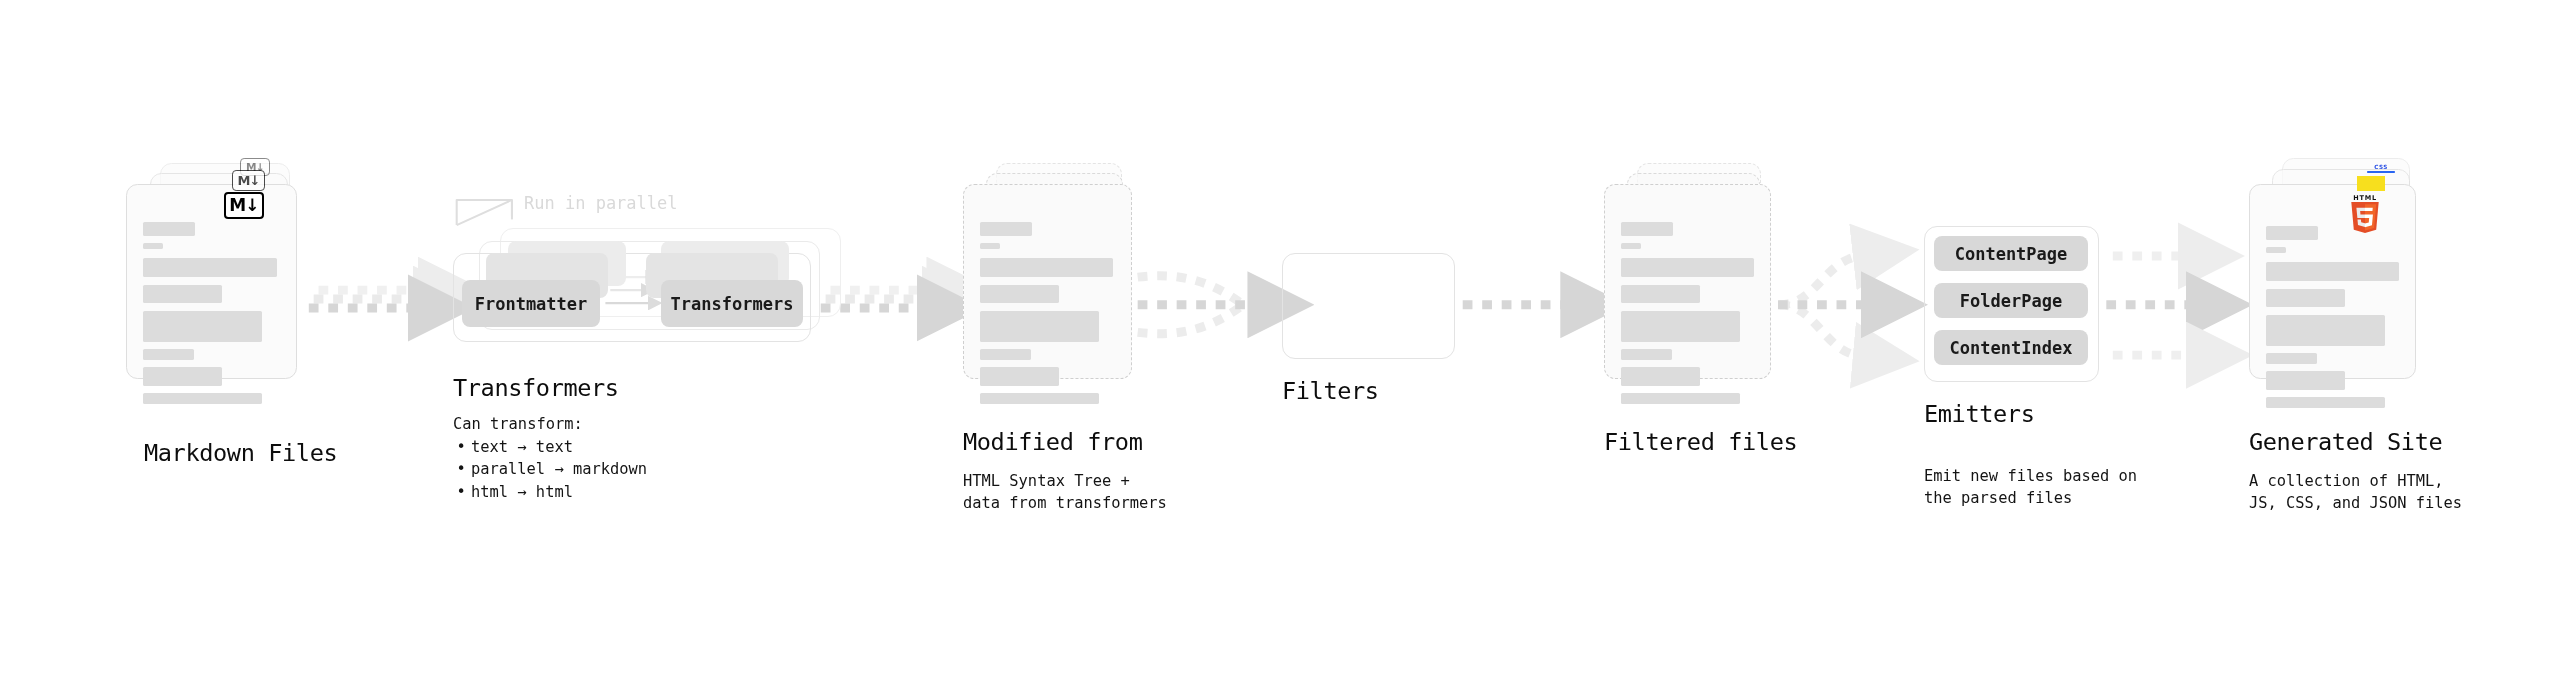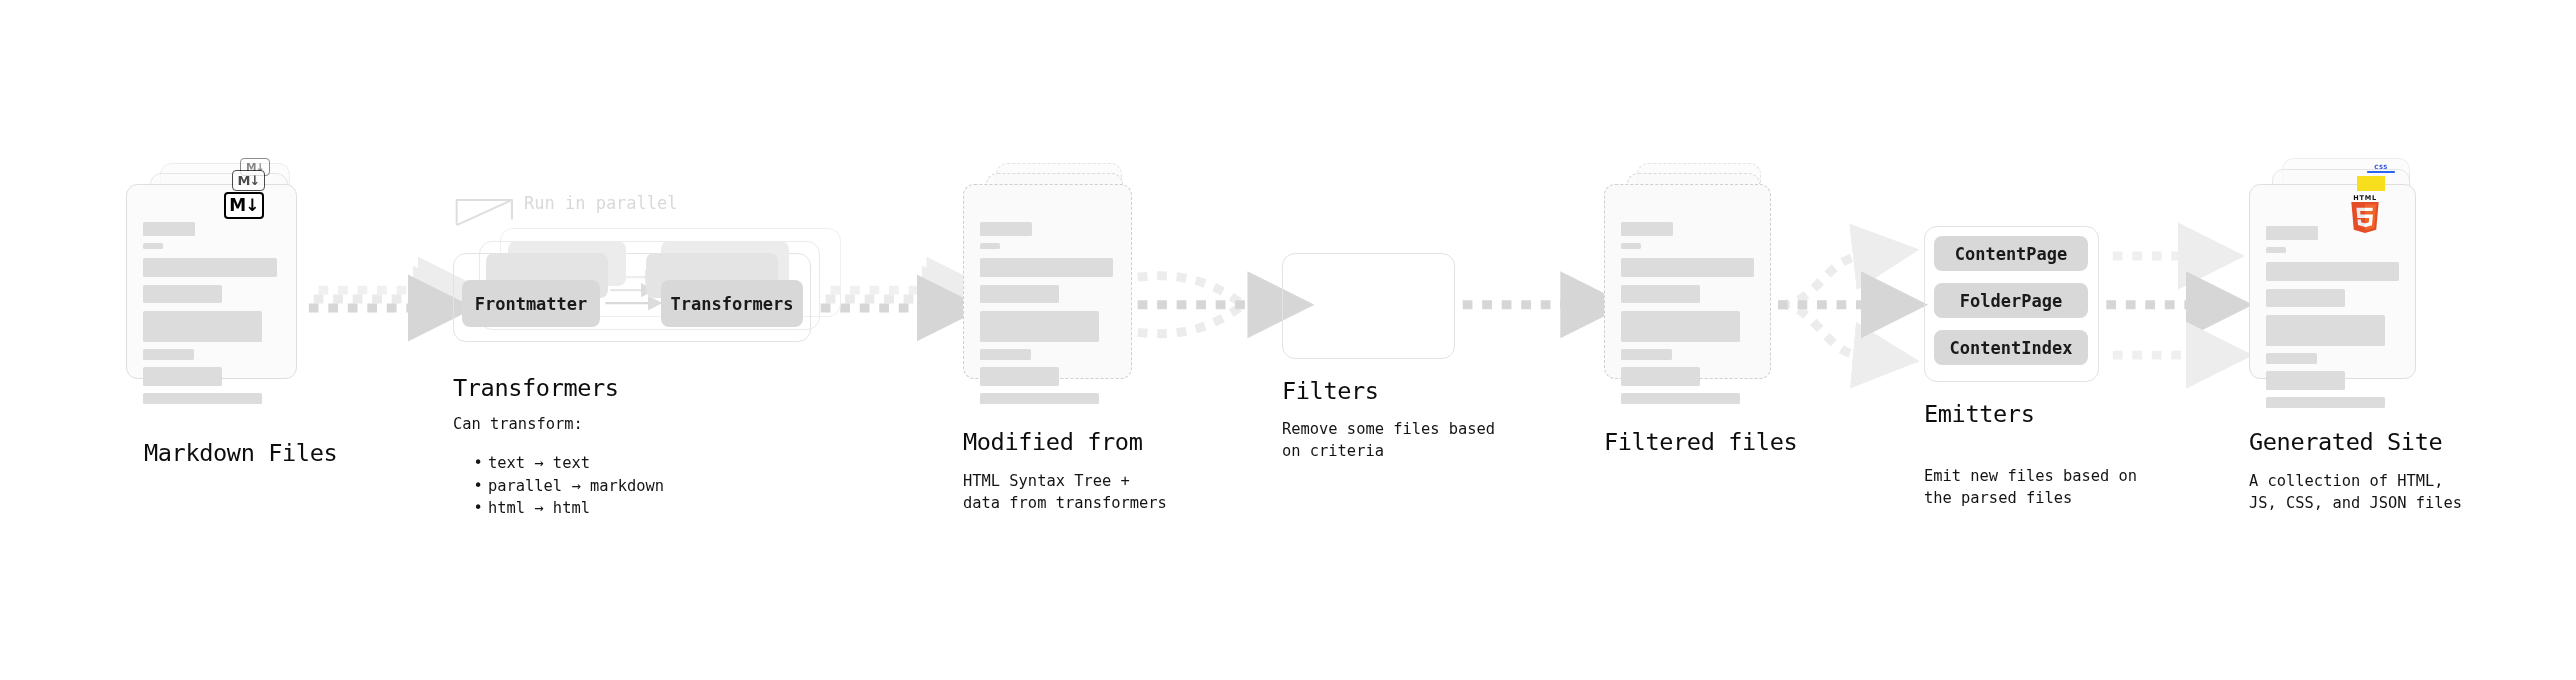--- a/index.html
+++ b/index.html
@@ -113,21 +113,21 @@
     color: #d9d9d9;
     white-space: nowrap;
   }
   .bullets {
     position: absolute;
     font-size: 15.4px;
     color: #141414;
     line-height: 1.45;
   }
   .bullets .lead { margin: 0 0 0.8px 0; }
-  .bullets ul { margin: 17px; padding-left: 18px; list-style: none; }
+  .bullets ul { margin: 0; padding-left: 18px; list-style: none; }
   .bullets li { position: relative; }
   .bullets li::before {
     content: "\2022";
     position: absolute;
     left: -14.6px;
     top: 0;
   }
 
   svg { display: block; overflow: visible; }
 </style>
@@ -265,22 +265,20 @@
         <div class="bar" style="width:119px;height:11.4px;"></div>
       </div>
     </div>
   </div>
   <div class="title" style="left:963px; top:428px;">Modified from</div>
   <div class="subtitle" style="left:963px; top:470px;">HTML Syntax Tree +
 data from transformers</div>
 
   <div class="groupbox" style="left:1282px; top:253px; width:173px; height:106px;"></div>
   <div class="title" style="left:1282px; top:377px;">Filters</div>
-  <div class="subtitle" style="left:1282px; top:418px;">Remove some files based
-on criteria</div>
 
   <div class="doc-stack" style="left:1604px; top:163px;">
     <div class="doc-card dashed ghost2" style="left:32.5px; top:0px; width:124px; height:96px;"></div>
     <div class="doc-card dashed ghost1" style="left:23px; top:9.8px; width:133px; height:96px;"></div>
     <div class="doc-card dashed" style="left:0px; top:21px; width:167px; height:195px;">
       <div class="doc-body" style="top:37px;">
         <div class="bar" style="width:52px;height:14px;"></div>
         <div class="bar" style="width:19.5px;height:5.7px;margin-bottom:9px;"></div>
         <div class="bar" style="width:133px;height:19.5px;"></div>
         <div class="bar" style="width:79px;height:18.7px;"></div>

